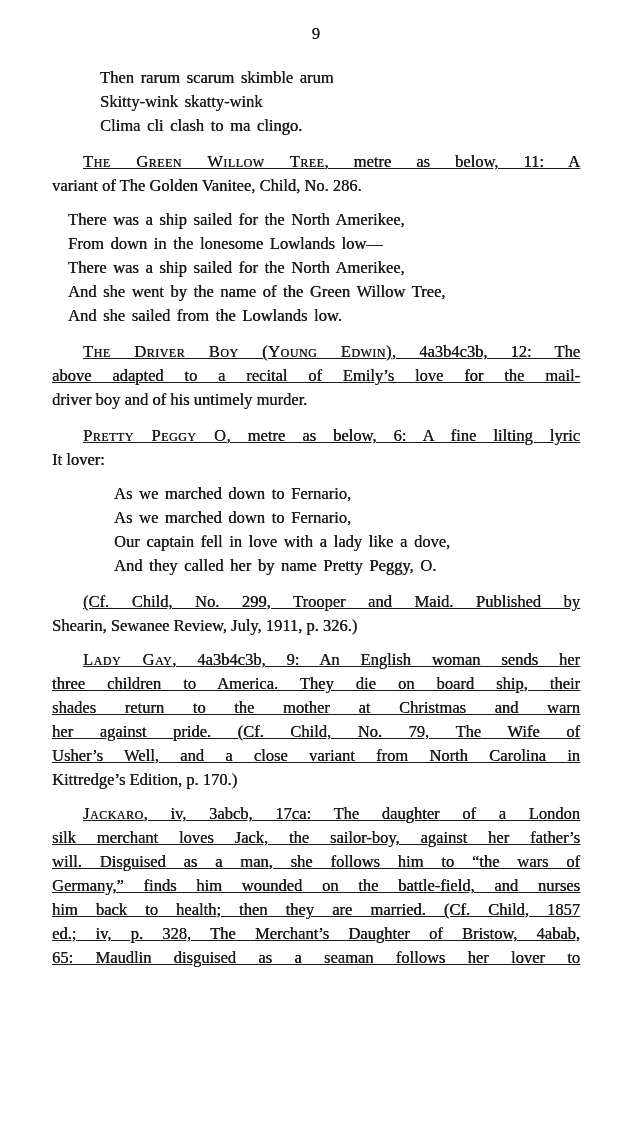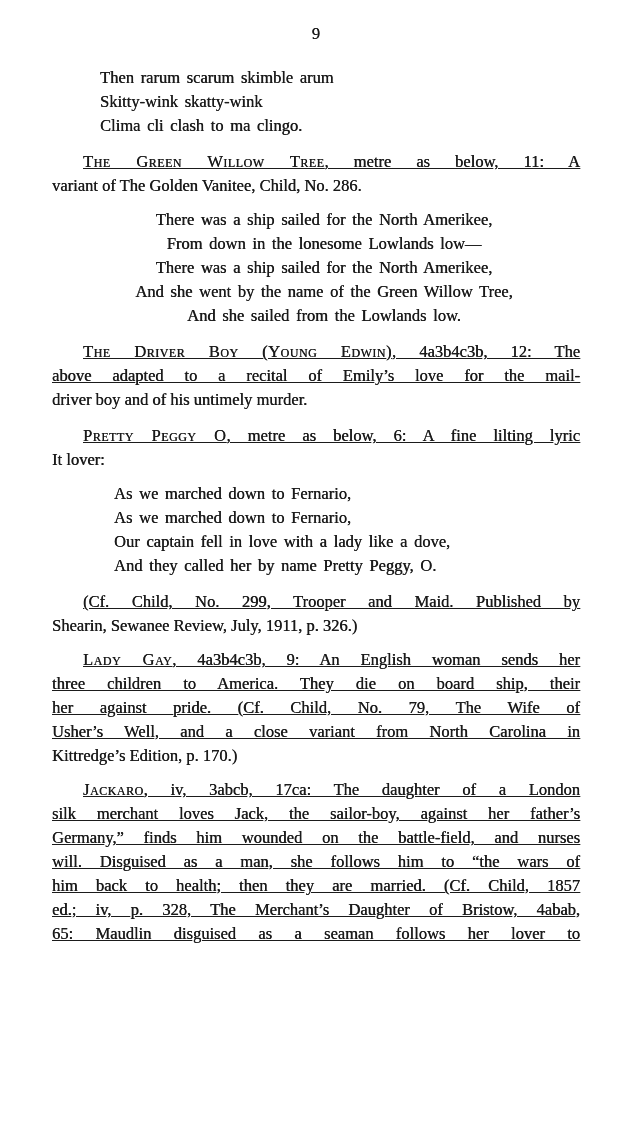--- a/index.html
+++ b/index.html
@@ -20,21 +20,21 @@
     padding: 22px 52px 0 52px;
     text-shadow: 0.35px 0 0 currentColor;
     overflow: hidden;
   }
   .pagenum {
     text-align: center;
     letter-spacing: 0.5px;
   }
   .verse { word-spacing: 2.5px; }
   .v1 { margin-top: 20px; padding-left: 48px; }
-  .v2 { margin-top: 10px; padding-left: 16px; text-align: center; }
+  .v2 { margin-top: 10px; padding-left: 16px; }
   .v3 { margin-top: 10px; padding-left: 62px; }
   .vline { white-space: nowrap; }
   .para { margin-top: 12px; }
   .para.tight { margin-top: 10px; }
   .line { text-align: justify; }
   .jl { text-align-last: justify; text-decoration: underline; }
   .indent { text-indent: 31px; }
   .sc {
     font-variant: small-caps;
     letter-spacing: 0.5px;
@@ -85,28 +85,29 @@
   </div>
 
   <div class="para">
     <div class="line jl indent">(Cf. Child, No. 299, Trooper and Maid.  Published by</div>
     <div class="line">Shearin, Sewanee Review, July, 1911, p. 326.)</div>
   </div>
 
   <div class="para tight">
     <div class="line jl indent"><span class="sc">Lady Gay</span><span>, 4a3b4c3b, 9:  An English woman sends her</span></div>
     <div class="line jl">three children to America.  They die on board ship, their</div>
+    <div class="line jl">shades return to the mother at Christmas and warn</div>
     <div class="line jl">her against pride.  (Cf. Child, No. 79, The Wife of</div>
     <div class="line jl">Usher’s Well, and a close variant from North Carolina in</div>
     <div class="line">Kittredge’s Edition, p. 170.)</div>
   </div>
 
   <div class="para tight">
     <div class="line jl indent"><span class="sc">Jackaro</span><span>, iv, 3abcb, 17ca:  The daughter of a London</span></div>
     <div class="line jl">silk merchant loves Jack, the sailor-boy, against her father’s</div>
+    <div class="line jl">will.  Disguised as a man, she follows him to “the wars of</div>
     <div class="line jl">Germany,” finds him wounded on the battle-field, and nurses</div>
-    <div class="line jl">will.  Disguised as a man, she follows him to “the wars of</div>
     <div class="line jl">him back to health; then they are married.  (Cf. Child, 1857</div>
     <div class="line jl">ed.; iv, p. 328, The Merchant’s Daughter of Bristow, 4abab,</div>
     <div class="line jl">65:  Maudlin disguised as a seaman follows her lover to</div>
   </div>
 
 </div>
 
 </body></html>

